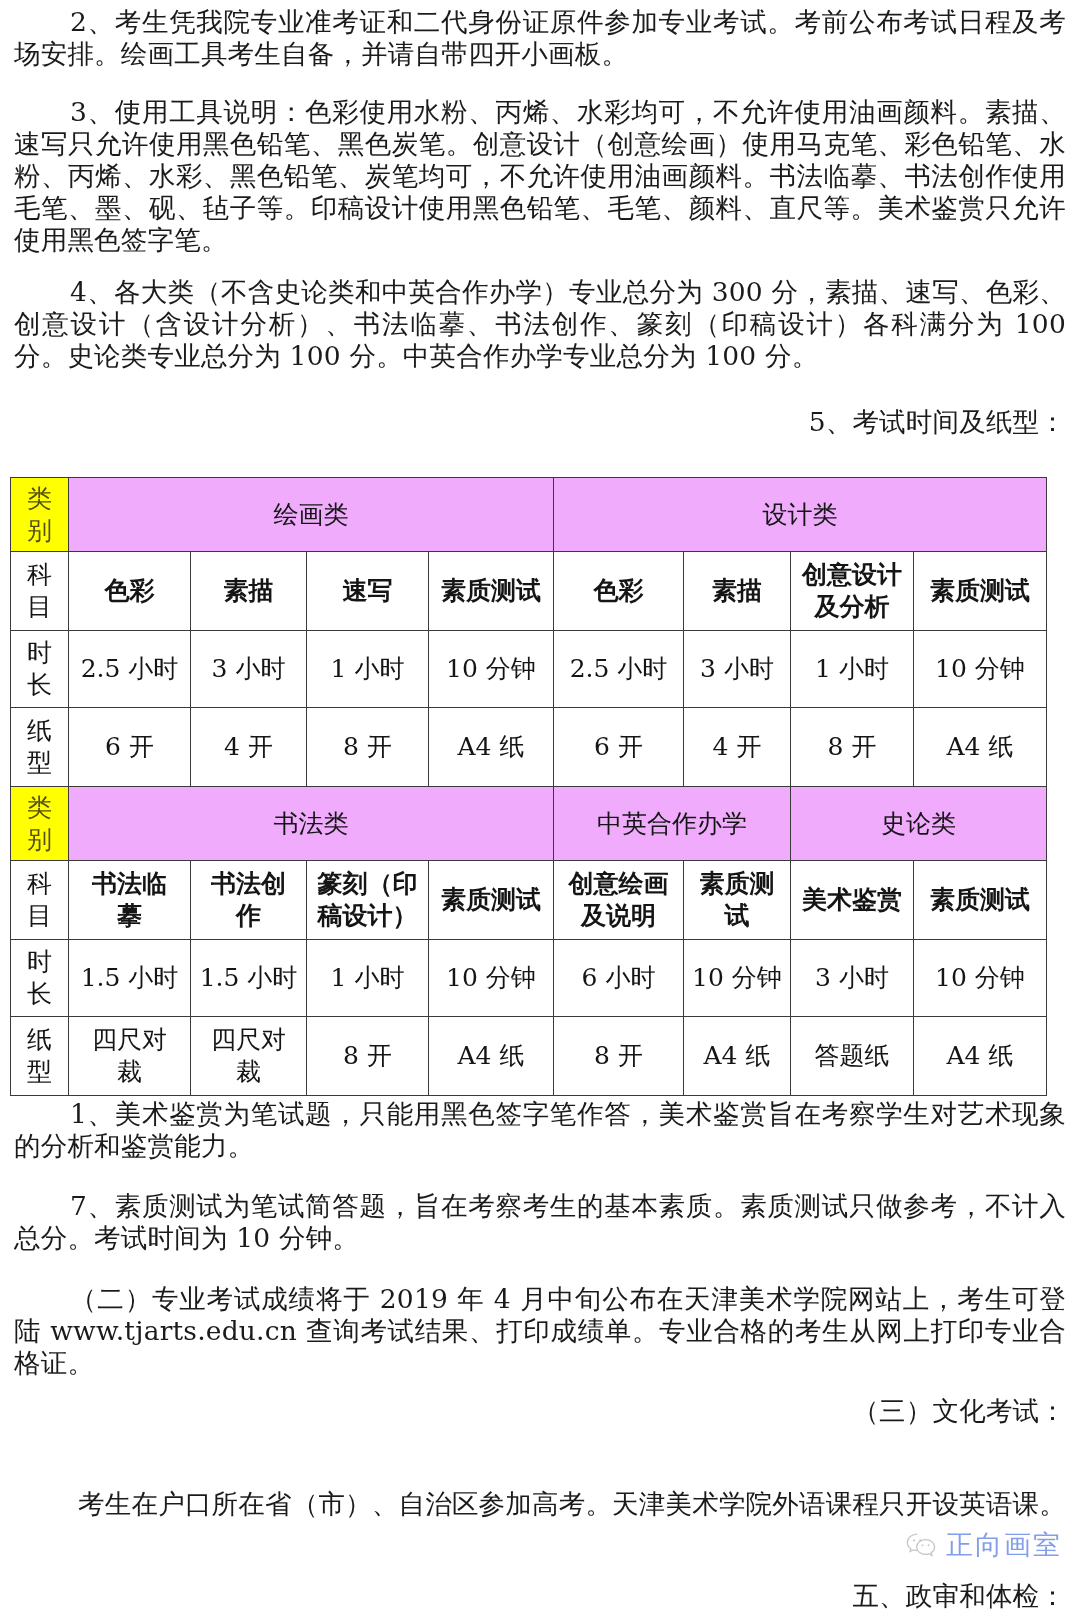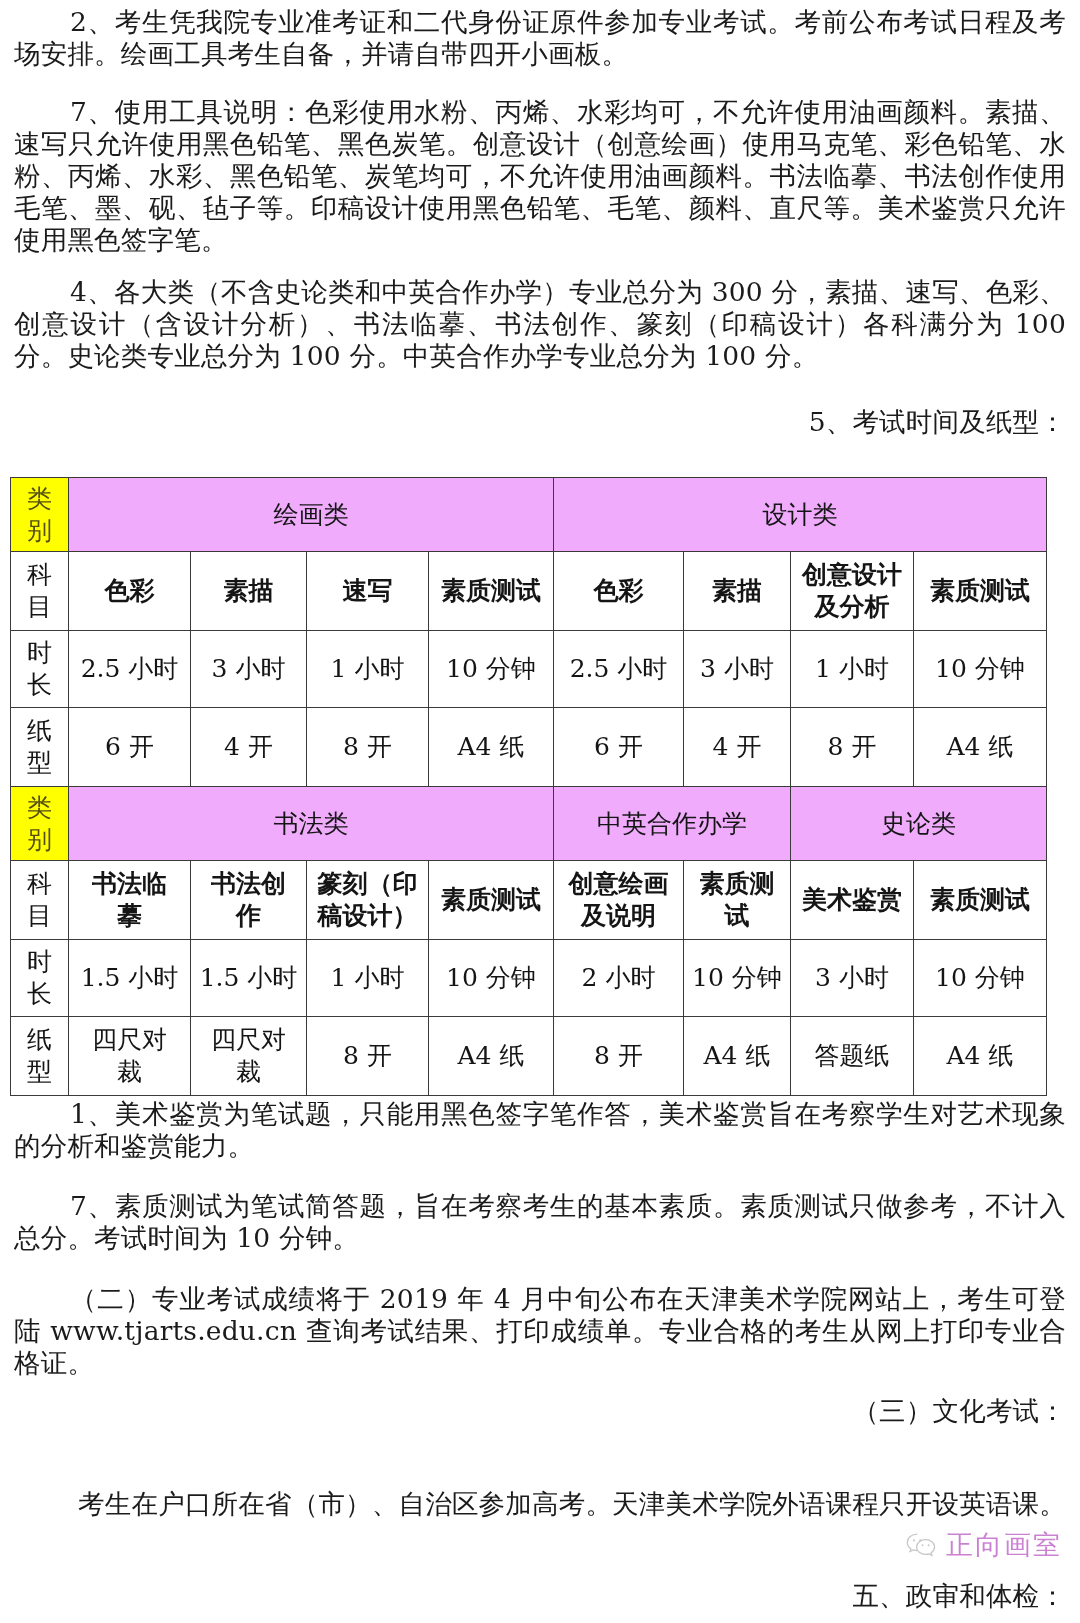--- a/index.html
+++ b/index.html
@@ -119,32 +119,32 @@
     gap: 7px;
     opacity: 0.55;
   }
   .wm-logo {
     width: 34px; height: 28px;
     position: relative;
   }
   .wm-text {
     font-size: 27px;
     letter-spacing: 2px;
-    color: #a21caf;
+    color: #1d4ed8;
     font-family: Liberation Sans, sans-serif;
   }
 </style>
 </head>
 <body>
 
 <div class="page">
 
   <div class="para indent" style="top:6px;">2、考生凭我院专业准考证和二代身份证原件参加专业考试。考前公布考试日程及考场安排。绘画工具考生自备，并请自带四开小画板。</div>
 
-  <div class="para indent" style="top:96px;">7、使用工具说明：色彩使用水粉、丙烯、水彩均可，不允许使用油画颜料。素描、速写只允许使用黑色铅笔、黑色炭笔。创意设计（创意绘画）使用马克笔、彩色铅笔、水粉、丙烯、水彩、黑色铅笔、炭笔均可，不允许使用油画颜料。书法临摹、书法创作使用毛笔、墨、砚、毡子等。印稿设计使用黑色铅笔、毛笔、颜料、直尺等。美术鉴赏只允许使用黑色签字笔。</div>
+  <div class="para indent" style="top:96px;">3、使用工具说明：色彩使用水粉、丙烯、水彩均可，不允许使用油画颜料。素描、速写只允许使用黑色铅笔、黑色炭笔。创意设计（创意绘画）使用马克笔、彩色铅笔、水粉、丙烯、水彩、黑色铅笔、炭笔均可，不允许使用油画颜料。书法临摹、书法创作使用毛笔、墨、砚、毡子等。印稿设计使用黑色铅笔、毛笔、颜料、直尺等。美术鉴赏只允许使用黑色签字笔。</div>
 
   <div class="para indent" style="top:276px;">4、各大类（不含史论类和中英合作办学）专业总分为 300 分，素描、速写、色彩、创意设计（含设计分析）、书法临摹、书法创作、篆刻（印稿设计）各科满分为 100 分。史论类专业总分为 100 分。中英合作办学专业总分为 100 分。</div>
 
   <div class="para indent short" style="top:406px;">5、考试时间及纸型：</div>
 
   <div class="tbl-wrap">
     <table class="sched">
       <colgroup>
         <col class="c0">
           <col class="c1">
@@ -253,21 +253,21 @@
           <td class="rowlabel">
             <span>
                 <span>时</span>
                 <span>长</span>
               </span>
           </td>
           <td class="val">1.5 小时</td>
           <td class="val">1.5 小时</td>
           <td class="val">1 小时</td>
           <td class="val">10 分钟</td>
-          <td class="val">2 小时</td>
+          <td class="val">6 小时</td>
           <td class="val">10 分钟</td>
           <td class="val">3 小时</td>
           <td class="val">10 分钟</td>
         </tr>
 
         <tr class="h-pap">
           <td class="rowlabel">
             <span>
                 <span>纸</span>
                 <span>型</span>

